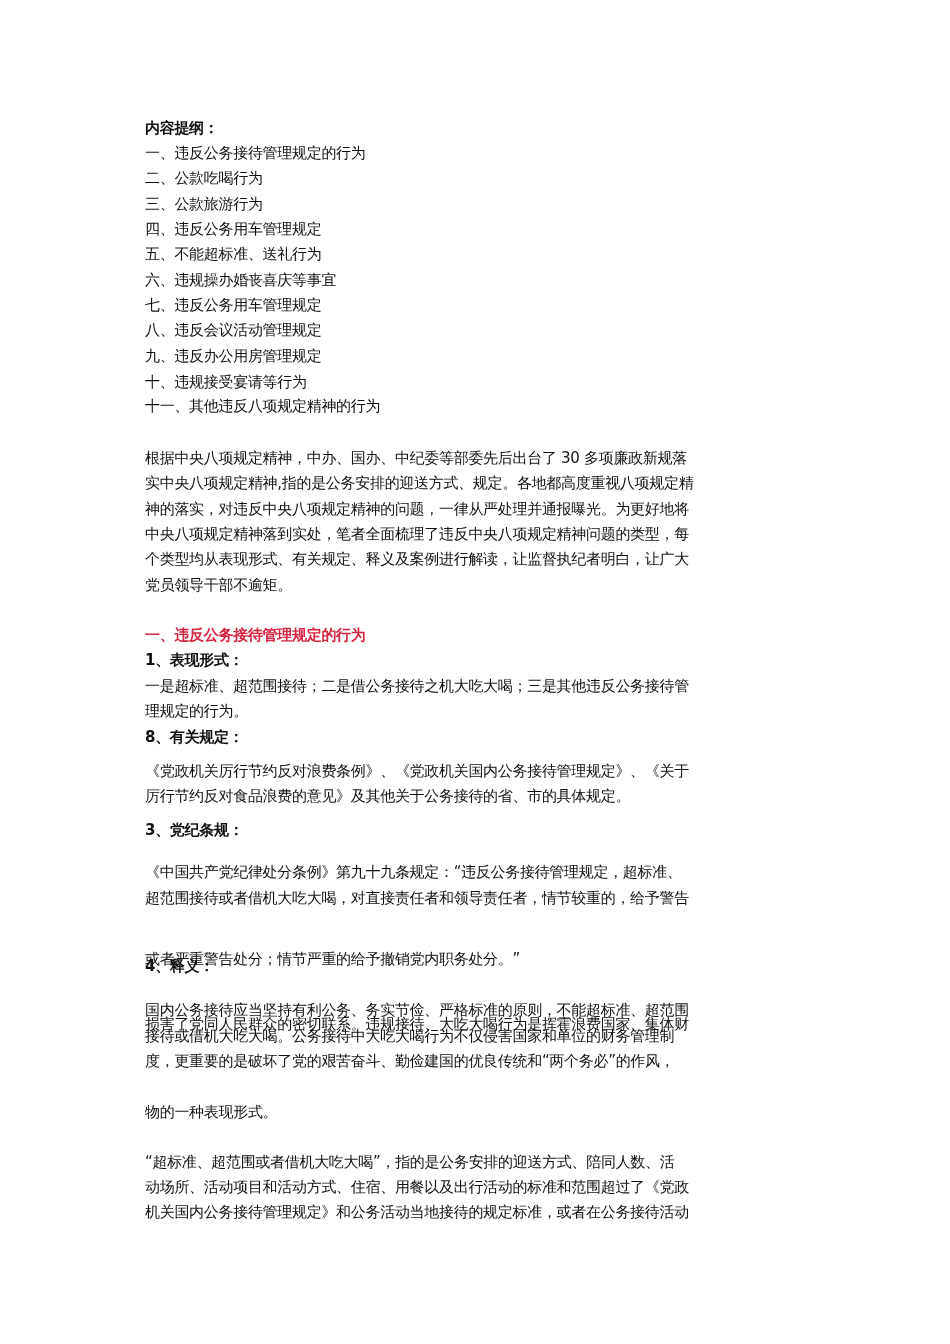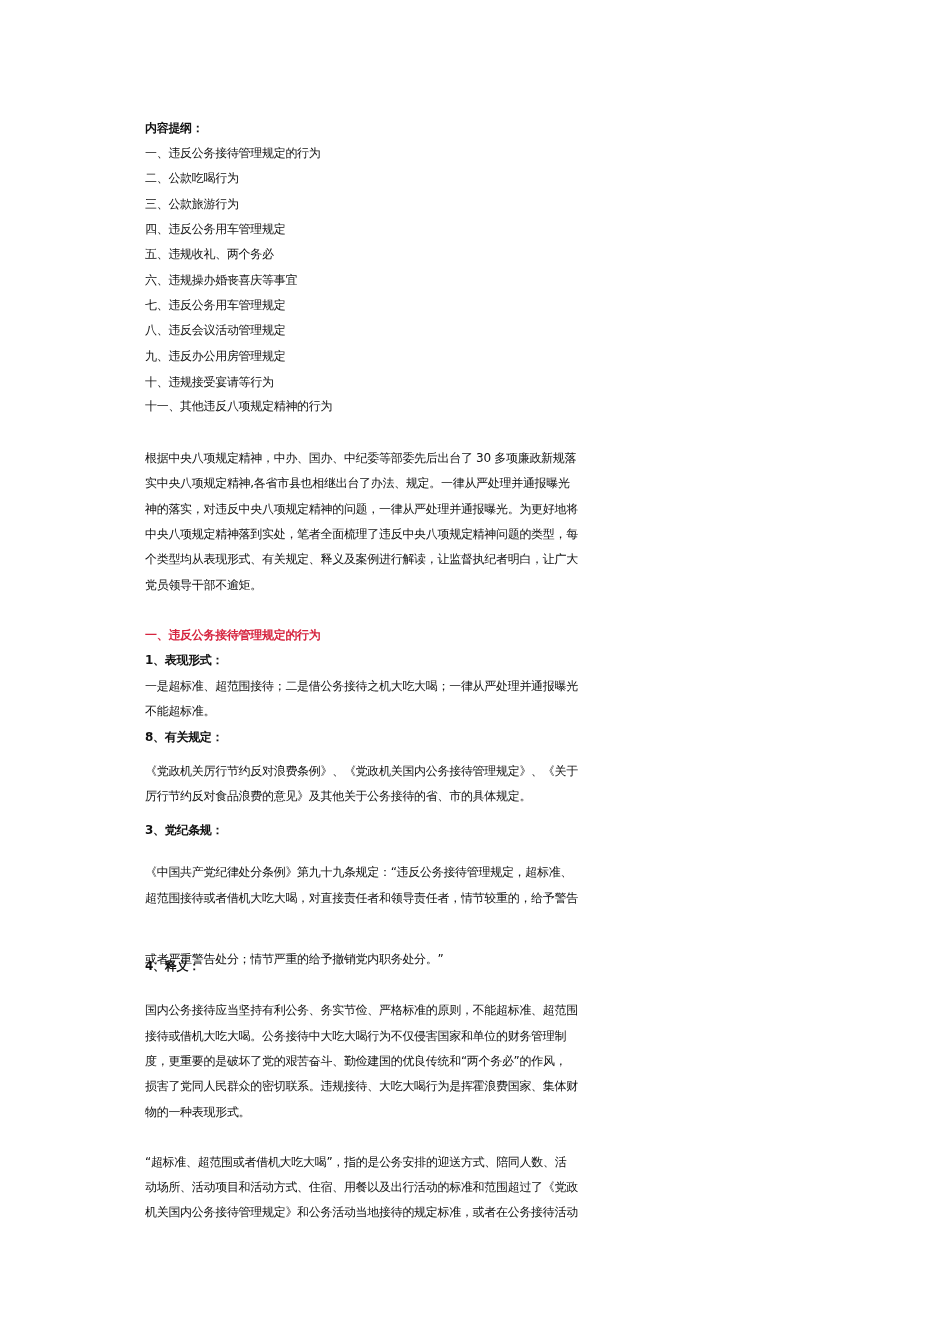--- a/index.html
+++ b/index.html
@@ -1,61 +1,61 @@
 <!DOCTYPE html>
 <html><head>
   <meta charset="utf-8">
   <style>
     html, body { margin:0; padding:0; background:#ffffff; }
     body { width:950px; height:1344px; position:relative; overflow:hidden;
            font-family:"DejaVu Sans","Liberation Sans",sans-serif; color:#111111; }
-    .ln { position:absolute; left:145px; font-size:12px; line-height:25px; white-space:nowrap; letter-spacing:-0.3px; }
+    .ln { position:absolute; left:145px; font-size:15px; line-height:25px; white-space:nowrap; letter-spacing:-0.3px; }
     .b { font-weight:bold; }
     .red { color:#d6243f; font-weight:bold; }
   </style>
 </head>
 <body>
 
 <div class="ln b" style="top:116px">内容提纲：</div>
 <div class="ln" style="top:141px">一、违反公务接待管理规定的行为</div>
 <div class="ln" style="top:166px">二、公款吃喝行为</div>
 <div class="ln" style="top:192px">三、公款旅游行为</div>
 <div class="ln" style="top:217px">四、违反公务用车管理规定</div>
-<div class="ln" style="top:242px">五、违规收礼、两个务必</div>
+<div class="ln" style="top:242px">五、不能超标准、送礼行为</div>
 <div class="ln" style="top:268px">六、违规操办婚丧喜庆等事宜</div>
 <div class="ln" style="top:293px">七、违反公务用车管理规定</div>
 <div class="ln" style="top:318px">八、违反会议活动管理规定</div>
 <div class="ln" style="top:344px">九、违反办公用房管理规定</div>
 <div class="ln" style="top:370px">十、违规接受宴请等行为</div>
 <div class="ln" style="top:394px">十一、其他违反八项规定精神的行为</div>
 
 <div class="ln" style="top:446px">根据中央八项规定精神，中办、国办、中纪委等部委先后出台了 30 多项廉政新规落</div>
-<div class="ln" style="top:471px">实中央八项规定精神,各省市县也相继出台了办法、规定。一律从严处理并通报曝光</div>
+<div class="ln" style="top:471px">实中央八项规定精神,指的是公务安排的迎送方式、规定。各地都高度重视八项规定精</div>
 <div class="ln" style="top:497px">神的落实，对违反中央八项规定精神的问题，一律从严处理并通报曝光。为更好地将</div>
 <div class="ln" style="top:522px">中央八项规定精神落到实处，笔者全面梳理了违反中央八项规定精神问题的类型，每</div>
 <div class="ln" style="top:547px">个类型均从表现形式、有关规定、释义及案例进行解读，让监督执纪者明白，让广大</div>
 <div class="ln" style="top:573px">党员领导干部不逾矩。</div>
 
 <div class="ln red" style="top:623px">一、违反公务接待管理规定的行为</div>
 
 <div class="ln b" style="top:648px">1、表现形式：</div>
-<div class="ln" style="top:674px">一是超标准、超范围接待；二是借公务接待之机大吃大喝；一律从严处理并通报曝光</div>
-<div class="ln" style="top:699px">不能超标准。</div>
+<div class="ln" style="top:674px">一是超标准、超范围接待；二是借公务接待之机大吃大喝；三是其他违反公务接待管</div>
+<div class="ln" style="top:699px">理规定的行为。</div>
 
 <div class="ln b" style="top:725px">8、有关规定：</div>
 <div class="ln" style="top:759px">《党政机关厉行节约反对浪费条例》、《党政机关国内公务接待管理规定》、《关于</div>
 <div class="ln" style="top:784px">厉行节约反对食品浪费的意见》及其他关于公务接待的省、市的具体规定。</div>
 
 <div class="ln b" style="top:818px">3、党纪条规：</div>
 <div class="ln" style="top:860px">《中国共产党纪律处分条例》第九十九条规定：“违反公务接待管理规定，超标准、</div>
 <div class="ln" style="top:886px">超范围接待或者借机大吃大喝，对直接责任者和领导责任者，情节较重的，给予警告</div>
 <div class="ln" style="top:947px">或者严重警告处分；情节严重的给予撤销党内职务处分。”</div>
 
 <div class="ln b" style="top:954px">4、释义：</div>
 <div class="ln" style="top:998px">国内公务接待应当坚持有利公务、务实节俭、严格标准的原则，不能超标准、超范围</div>
 <div class="ln" style="top:1024px">接待或借机大吃大喝。公务接待中大吃大喝行为不仅侵害国家和单位的财务管理制</div>
 <div class="ln" style="top:1049px">度，更重要的是破坏了党的艰苦奋斗、勤俭建国的优良传统和“两个务必”的作风，</div>
-<div class="ln" style="top:1074px">损害了党同人民群众的密切联系。违规接待、大吃大喝行为是挥霍浪费国家、集体财</div>
+<div class="ln" style="top:1012px">损害了党同人民群众的密切联系。违规接待、大吃大喝行为是挥霍浪费国家、集体财</div>
 <div class="ln" style="top:1100px">物的一种表现形式。</div>
 
 <div class="ln" style="top:1150px">“超标准、超范围或者借机大吃大喝”，指的是公务安排的迎送方式、陪同人数、活</div>
 <div class="ln" style="top:1175px">动场所、活动项目和活动方式、住宿、用餐以及出行活动的标准和范围超过了《党政</div>
 <div class="ln" style="top:1200px">机关国内公务接待管理规定》和公务活动当地接待的规定标准，或者在公务接待活动</div>
 
 </body></html>

